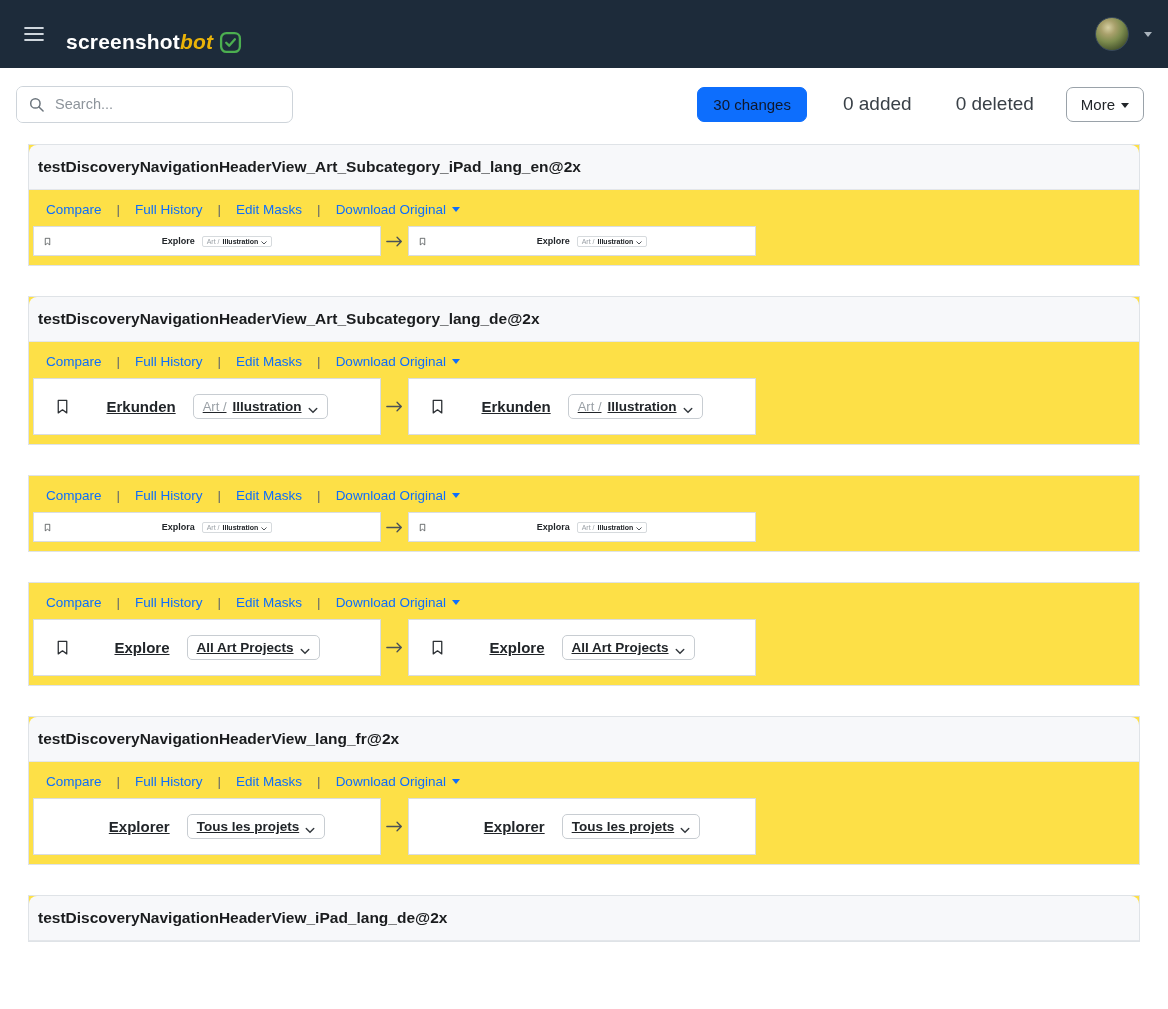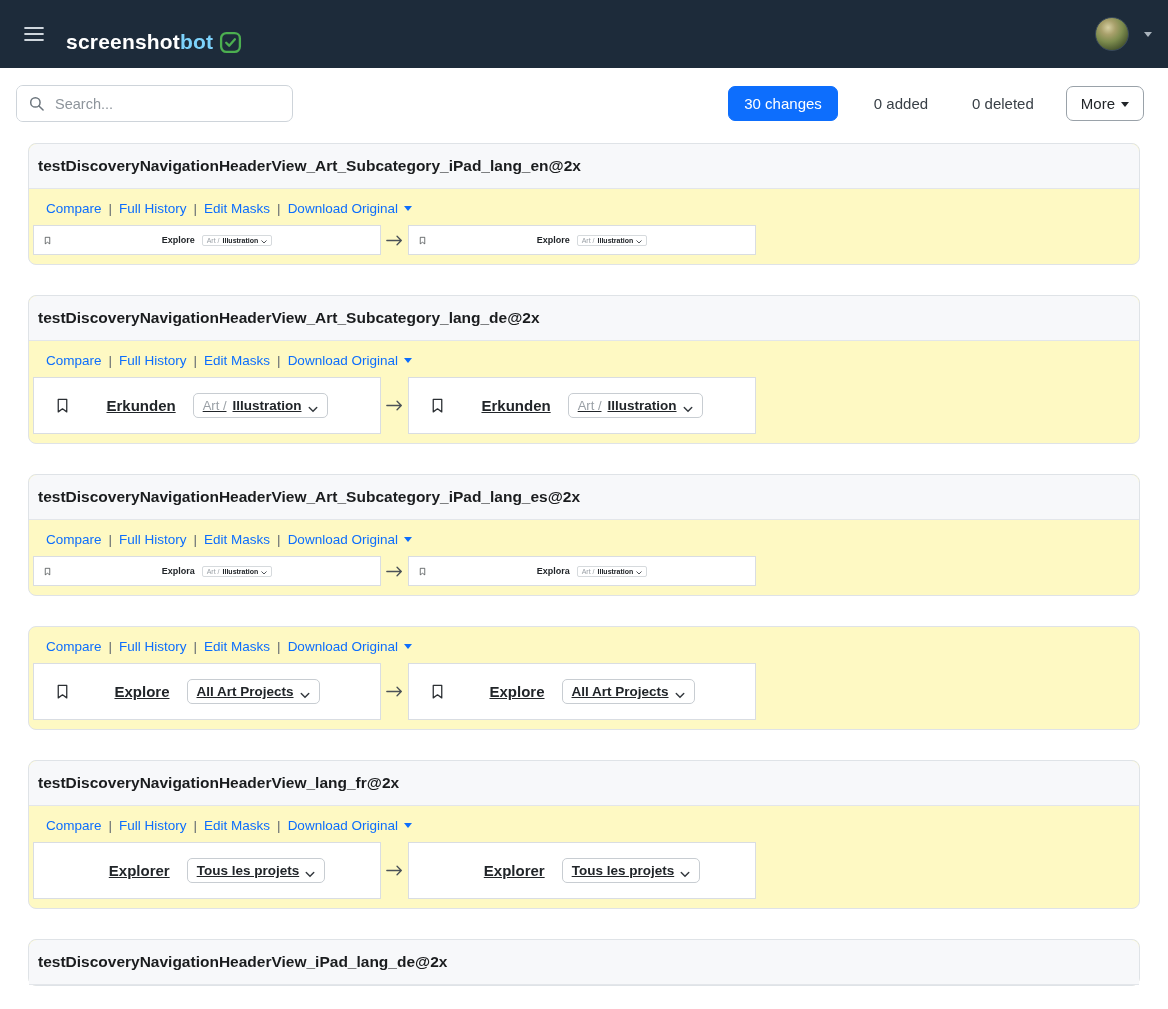--- a/index.html
+++ b/index.html
@@ -5,49 +5,49 @@
   * { margin:0; padding:0; box-sizing:border-box; }
   html,body { width:1168px; height:1009px; overflow:hidden; }
   body { font-family:"Liberation Sans", sans-serif; background:#ffffff; color:#212529; }
 
   
   .navbar { height:68px; background:#1d2b3a; display:flex; align-items:center; padding:0 16px 0 24px; }
   .hamburger { background:none; border:none; color:#cfd6dd; display:flex; align-items:center; cursor:pointer; }
   .hamburger svg { width:20px; height:16px; }
   .brand { display:flex; align-items:center; margin-left:22px; font-size:21px; font-weight:700; letter-spacing:.2px; text-decoration:none; cursor:pointer;margin-top:16px; }
   .brand .p1 { color:#ffffff; }
-  .brand .p2 { color:#7dd3fc; }
+  .brand .p2 { color:#eab308;font-style:italic; }
   .brand-icon { margin-left:6px; display:flex; }
   .brand-icon svg { width:23px; height:23px; color:#4caf50; }
   .nav-right { margin-left:auto; display:flex; align-items:center; gap:9px; cursor:pointer; }
   .avatar { width:34px; height:34px; border-radius:50%;
             background: radial-gradient(circle at 38% 30%, #d6cfa2 0%, #a8a06b 24%, #7d8c4e 48%, #47552e 78%, #2e3a1e 100%);
             border:1px solid #3a4a5a; }
   .nav-caret { color:#aab4bd; }
   .caret { display:inline-block; width:0; height:0; border-left:4px solid transparent; border-right:4px solid transparent; border-top:5px solid currentColor; margin-left:6px; vertical-align:2px; }
 
   
   .toolbar { display:flex; align-items:center; padding:17px 24px 0 16px; margin-bottom:21px; }
   .search-group { display:flex; align-items:flex-start; width:277px; height:37px; border:1px solid #ced4da; border-radius:7px; background:#fff; overflow:hidden; }
   .search-icon-btn { width:38px; height:100%; display:flex; align-items:center; justify-content:center; background:#fff; border:none; color:#6c757d; cursor:pointer; }
   .search-icon-btn svg { width:15px; height:15px; }
   .search-input { flex:1; border:none; outline:none; font-family:inherit; font-size:14.5px; color:#495057; height:100%; padding-right:10px; background:transparent; }
   .search-input::placeholder { color:#8d949b; }
   .toolbar-right { margin-left:auto; display:flex; align-items:center; }
   .btn { font-family:inherit; font-size:15px; border-radius:7px; cursor:pointer; white-space:nowrap; }
-  .btn-primary { background:#0d6efd; color:#ffffff; border:1px solid #0d6efd; padding:8px 15px; }
-  .btn-text { background:none; border:none; color:#394047; padding:8px 8px; margin-left:28px; font-size:15px; }
+  .btn-primary { background:#0d6efd; color:#0f172a; border:1px solid #0d6efd; padding:8px 15px; }
+  .btn-text { background:none; border:none; color:#394047; padding:8px 8px; margin-left:28px; font-size:19px; }
   .btn-outline { background:#fff; border:1px solid #9aa2a9; color:#212529; padding:8px 14px; margin-left:24px; }
 
   
-  .card { margin:0 28px 30px; border:1px solid #dfe3e7; border-radius:8px; background:#fef9c3; }
+  .card { margin:0 28px 30px; border:1px solid #dfe3e7; border-radius:0; background:#fde047; }
   .card-header { background:#f7f8fa; border-bottom:1px solid #e3e6ea; padding:13px 9px; border-radius:8px 8px 0 0; }
   .card-title { font-size:15.5px; font-weight:700; color:#1a1c1e; }
   .card-body { padding:12px 17px 9px; }
-  .actions { font-size:13.5px; margin-bottom:9px; display:flex; align-items:center; gap:7px; }
+  .actions { font-size:13.5px; margin-bottom:9px; display:flex; align-items:center; gap:15px; }
   .action-link { color:#0d6efd; text-decoration:none; cursor:pointer; }
   .sep { color:#5f666d; }
 
   .compare-row { display:flex; align-items:center; margin-left:-13px; }
   .thumb { position:relative; display:flex; align-items:center; justify-content:center; background:#fff; border:1px solid #d9dde2; width:348px; cursor:pointer;padding-left:20px; }
   .thumb.small { height:30px; }
   .thumb.large { height:57px;text-decoration:underline; }
   .bm { position:absolute; left:20px; color:#2b2f33; display:flex; }
   .bm svg { width:17px; height:17px; }
   .thumb.small .bm { left:9px; }
@@ -228,23 +228,20 @@
                 </svg>
               </span>
           </span>
         </div>
       </figure>
     </div>
   </div>
 </section>
 
 <section class="card">
-  <header class="card-header">
-    <div class="card-title">testDiscoveryNavigationHeaderView_Art_Subcategory_iPad_lang_es@2x</div>
-  </header>
   <div class="card-body">
     <nav class="actions">
       <a class="action-link">Compare</a>
       <span class="sep">|</span>
       <a class="action-link">Full History</a>
       <span class="sep">|</span>
       <a class="action-link">Edit Masks</a>
       <span class="sep">|</span>
       <a class="action-link"><span>Download Original</span><span class="caret"></span></a>
     </nav>

